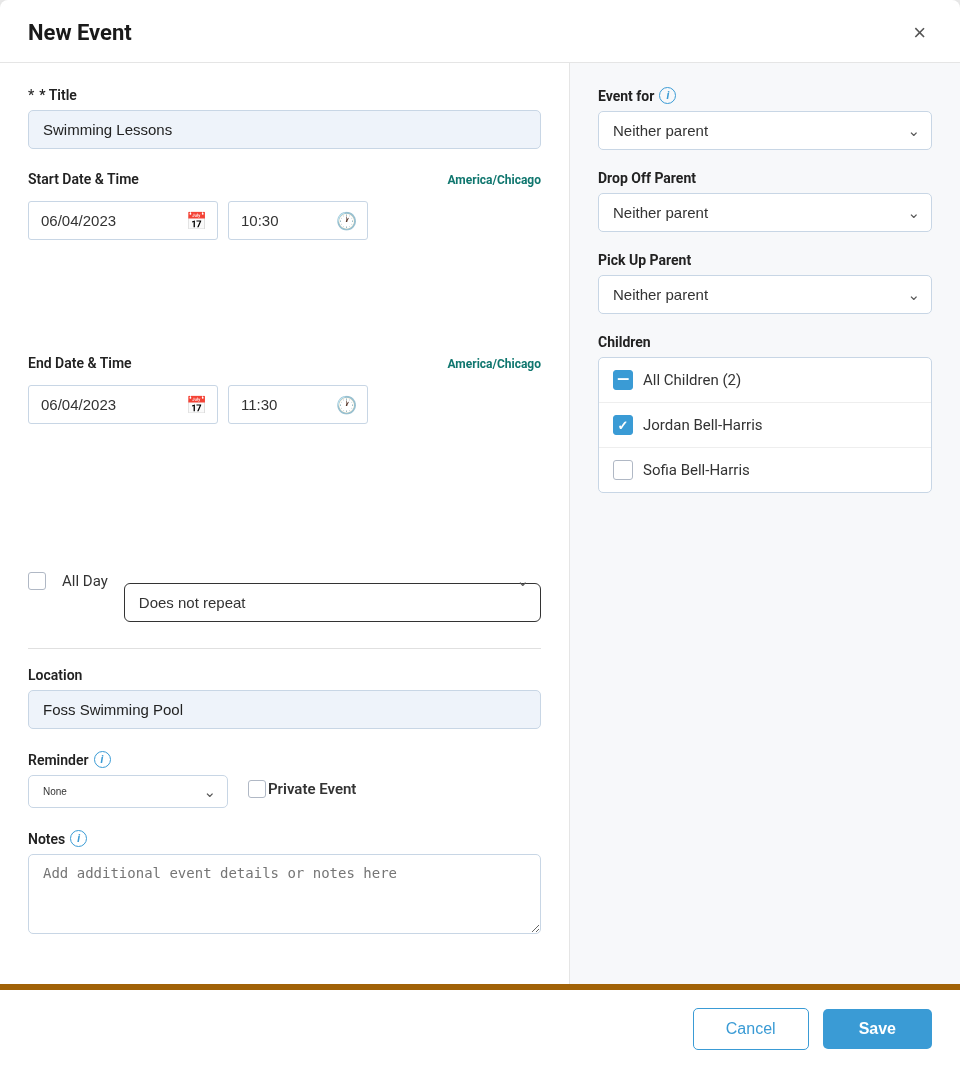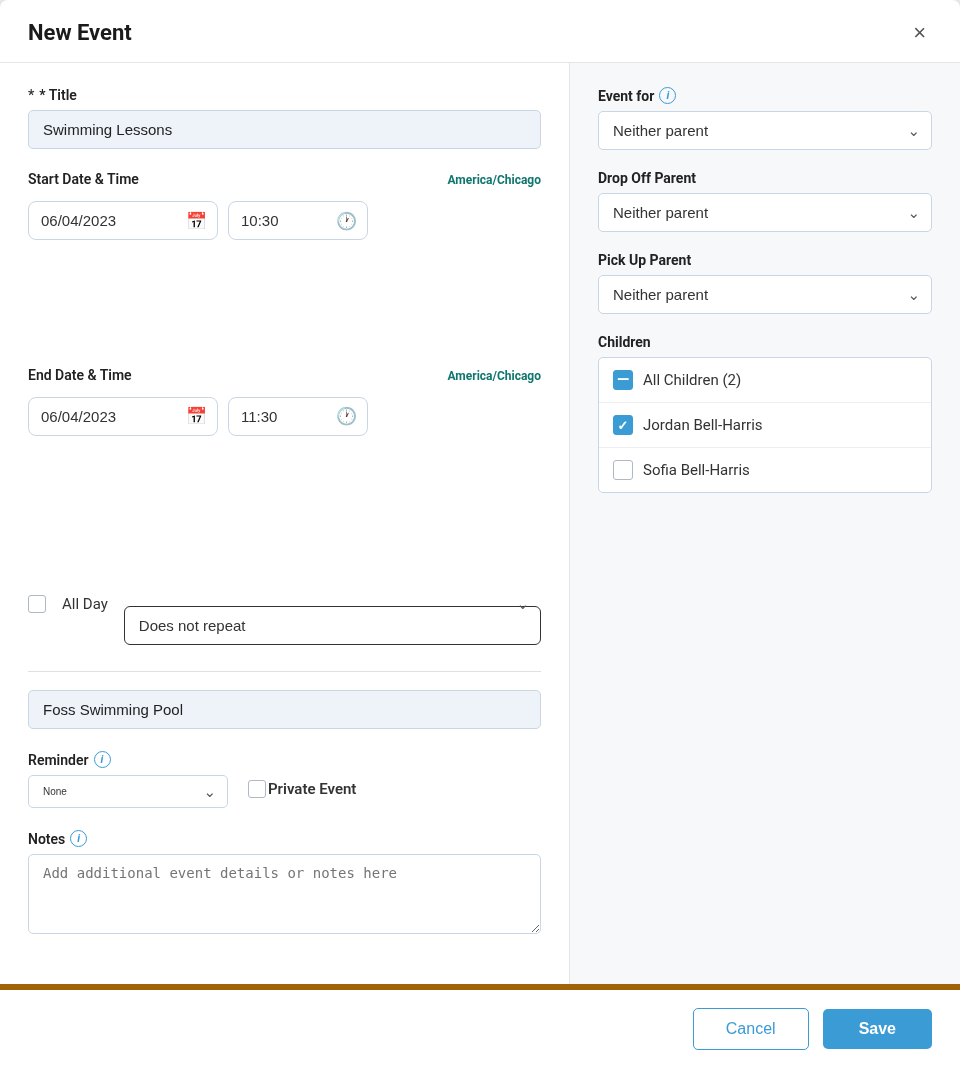--- a/index.html
+++ b/index.html
@@ -125,21 +125,21 @@
       position: relative;
     }
     .time-input-wrapper {
       flex: 0 0 140px;
       position: relative;
     }
     .icon-input {
       width: 100%;
       padding: 10px 36px 10px 12px;
       border: 1px solid #c8d6e5;
-      border-radius: 8px;
+      border-radius: 3px;
       font-size: 15px;
       color: #333;
       background: #fff;
       outline: none;
       appearance: none;
     }
     .input-icon {
       position: absolute;
       right: 10px;
       top: 50%;
@@ -425,20 +425,21 @@
             <option>Monthly</option>
             <option>Yearly</option>
           </select>
           <span class="select-chevron">⌄</span>
         </div>
       </div>
 
       <hr class="divider">
 
       <div class="field-group">
+        <div class="field-label">Location</div>
         <input class="text-input" type="text" value="Foss Swimming Pool" style="">
       </div>
 
       <div class="reminder-private-row">
         <div class="field-group" style="margin-bottom:0;flex:0 0 200px;">
           <div class="field-label">
             <span>Reminder</span>
             <span class="info-icon">i</span>
           </div>
           <div class="reminder-wrapper">

